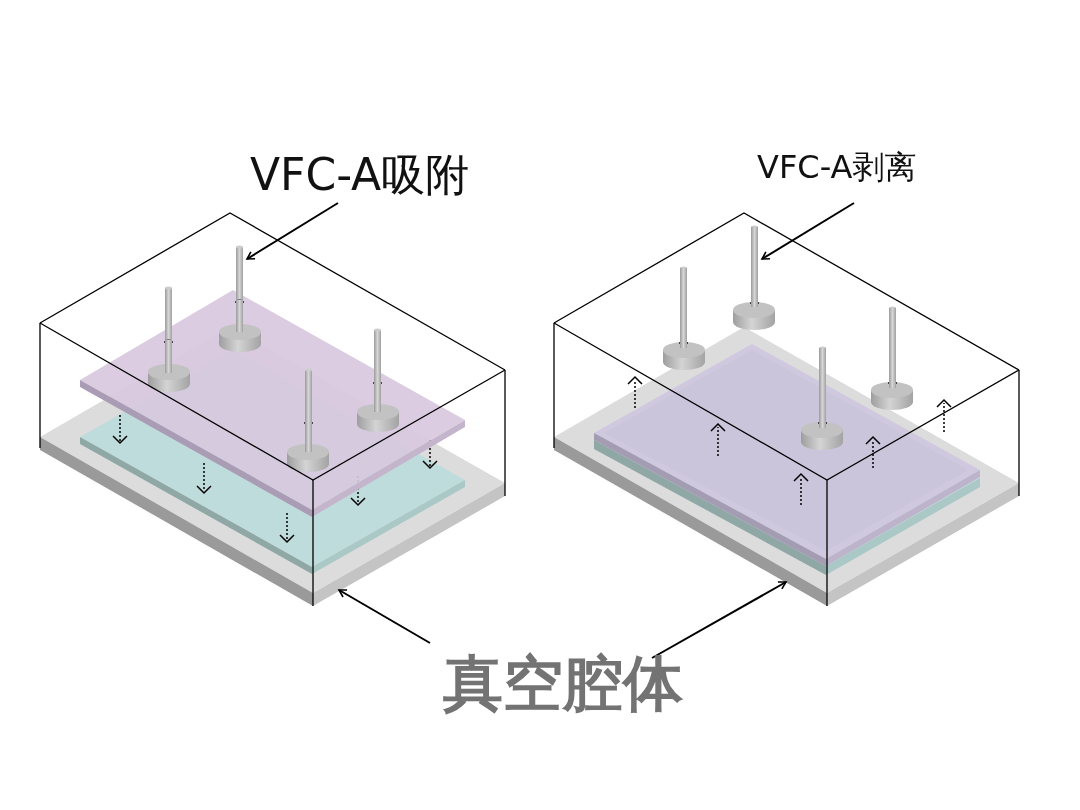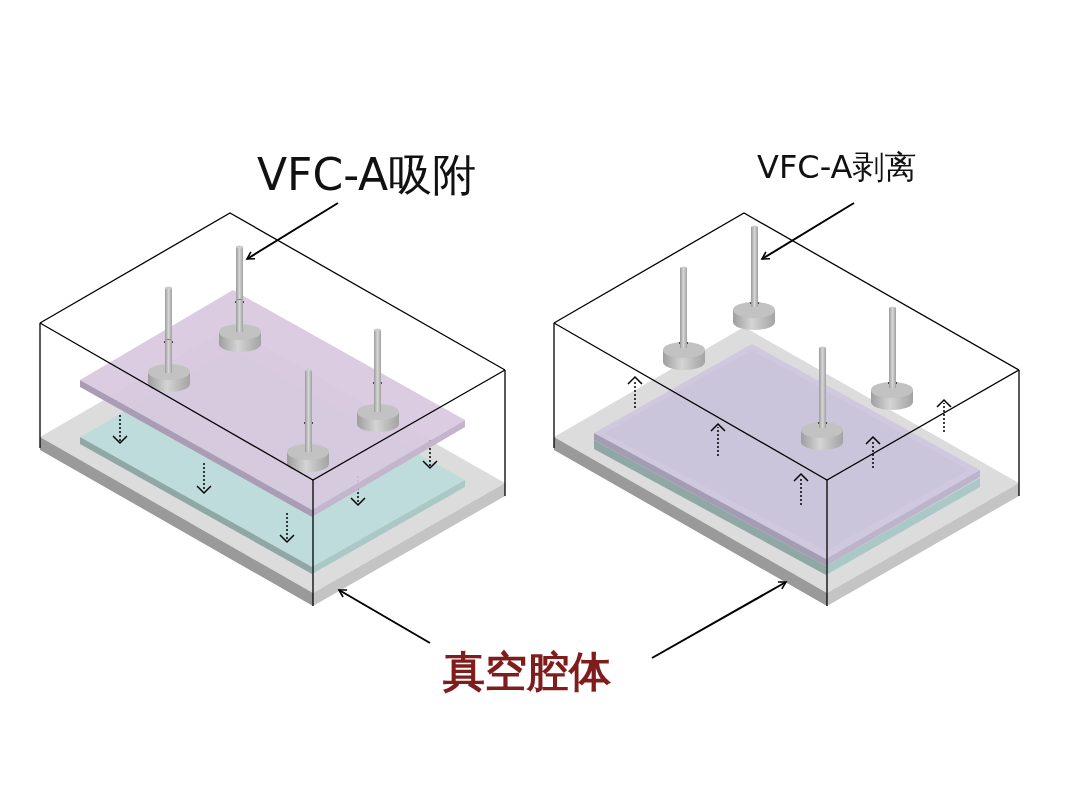--- a/index.html
+++ b/index.html
@@ -1,21 +1,21 @@
 <!DOCTYPE html>
 <html><head>
 <meta charset="utf-8">
 <style>
   html,body{margin:0;padding:0;background:#ffffff;}
   body{width:1080px;height:810px;position:relative;overflow:hidden;font-family:"DejaVu Sans",sans-serif;}
   svg{position:absolute;left:0;top:0;}
   .label{position:absolute;color:#111;white-space:nowrap;}
-  .title-left{left:257px;top:146px;font-size:44px;font-weight:400;}
+  .title-left{left:250px;top:146px;font-size:44px;font-weight:400;}
   .title-right{left:757px;top:146px;font-size:32px;font-weight:400;}
-  .bottom-label{left:443px;top:644px;font-size:42px;font-weight:700;color:#7f1d1d;}
+  .bottom-label{left:443px;top:644px;font-size:60px;font-weight:700;color:#737373;}
 </style>
 </head>
 <body>
 
 <svg width="1080" height="810" viewBox="0 0 1080 810" xmlns="http://www.w3.org/2000/svg">
   <defs>
     <linearGradient id="cupSide" x1="0" x2="1" y1="0" y2="0">
       <stop offset="0" stop-color="#9e9e9e"></stop>
       <stop offset="0.45" stop-color="#d4d4d4"></stop>
       <stop offset="1" stop-color="#a3a3a3"></stop>

